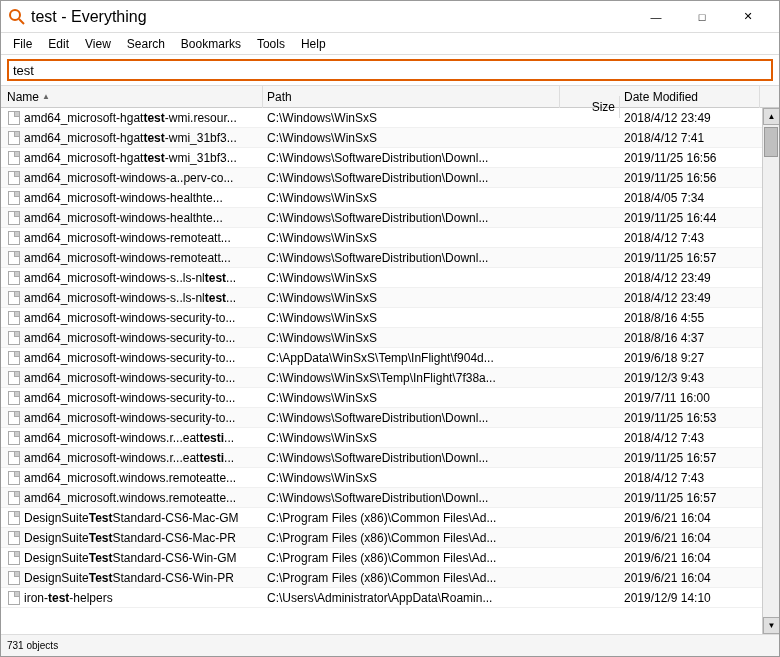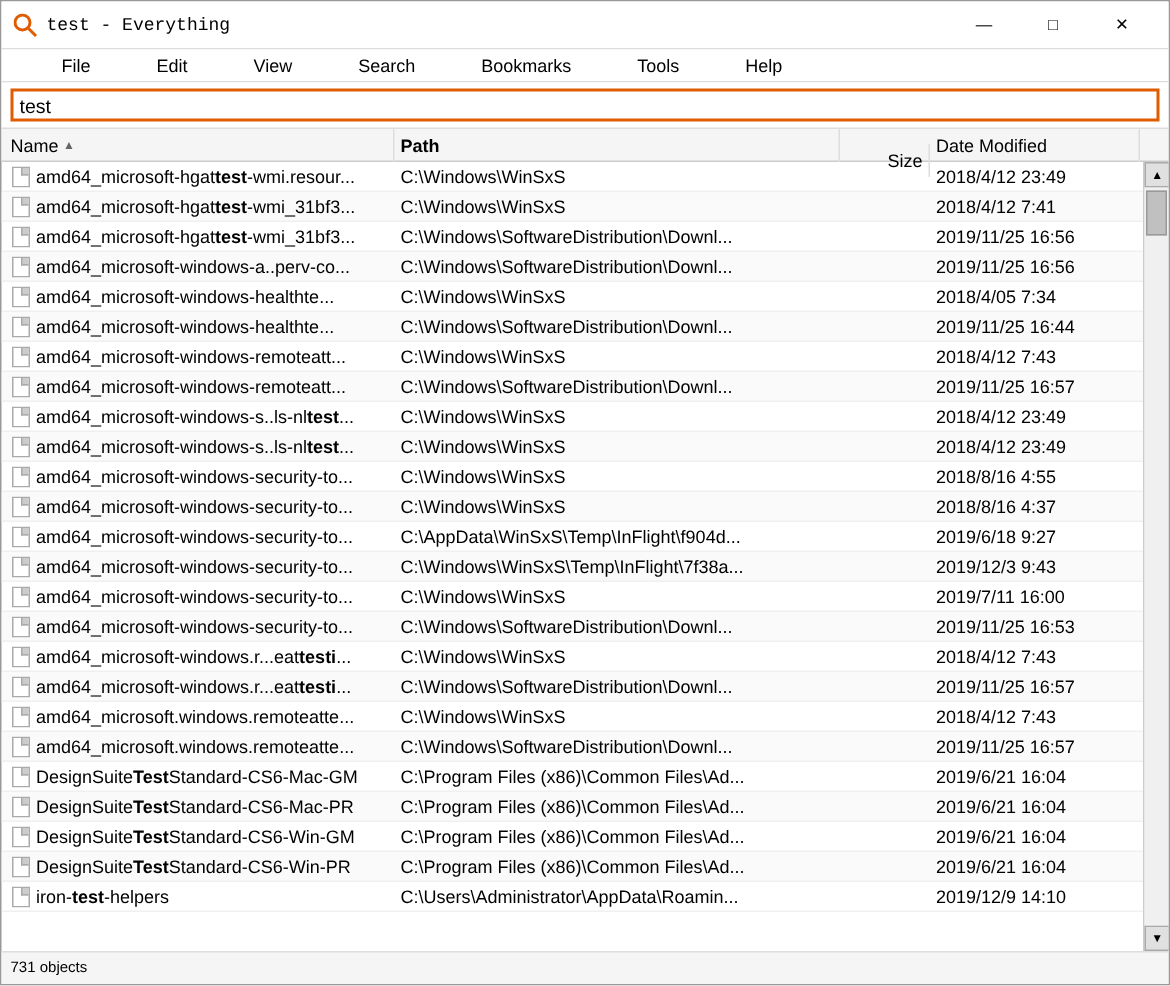--- a/index.html
+++ b/index.html
@@ -31,23 +31,22 @@
     .title-bar-icon {
       width: 16px;
       height: 16px;
       margin-right: 6px;
       display: flex;
       align-items: center;
       justify-content: center;
     }
     .title-bar-text {
       flex: 1;
-      font-size: 12px;
-      color: #000;
-      font-family: Liberation Mono, monospace;
+      font-size: 16px;
+      color: #000;
     }
     .title-bar-controls {
       display: flex;
       gap: 0;
     }
     .title-btn {
       width: 46px;
       height: 32px;
       border: none;
       background: transparent;
@@ -67,21 +66,20 @@
       border-bottom: 1px solid #ddd;
     }
     .menu-item {
       padding: 2px 8px;
       cursor: pointer;
       font-size: 12px;
       color: #000;
       height: 22px;
       display: flex;
       align-items: center;
-      margin-left: 28px;
     }
     .search-bar {
       padding: 4px 6px;
       border-bottom: 1px solid #ddd;
       background: #fff;
     }
     .search-input {
       width: 100%;
       height: 22px;
       border: 2px solid #e05c00;
@@ -104,21 +102,21 @@
       color: #000;
       padding: 0 4px;
       cursor: pointer;
       display: flex;
       align-items: center;
       height: 22px;
       border-right: 1px solid #ddd;
       user-select: none;
     }
     .col-name { width: 260px; }
-    .col-path { flex: 1; font-weight: bold; }
+    .col-path { flex: 1; }
     .col-size { width: 60px; justify-content: flex-end; margin-top: 20px; }
     .col-date { width: 140px; }
     .col-arrow {
       font-size: 8px;
       margin-left: 3px;
       color: #666;
     }
     .scrollbar-placeholder {
       width: 17px;
       background: #f5f5f5;

